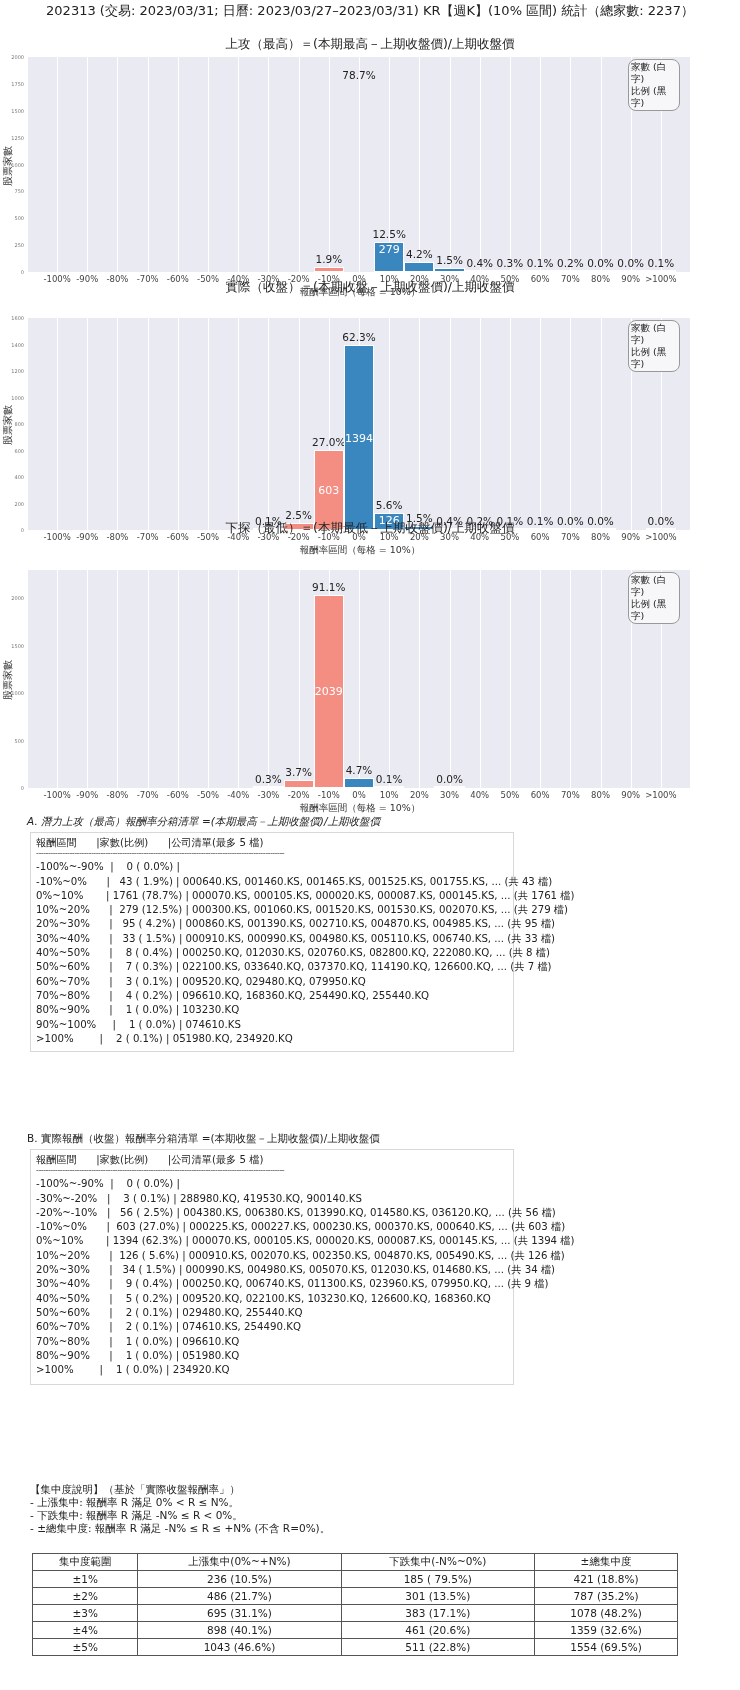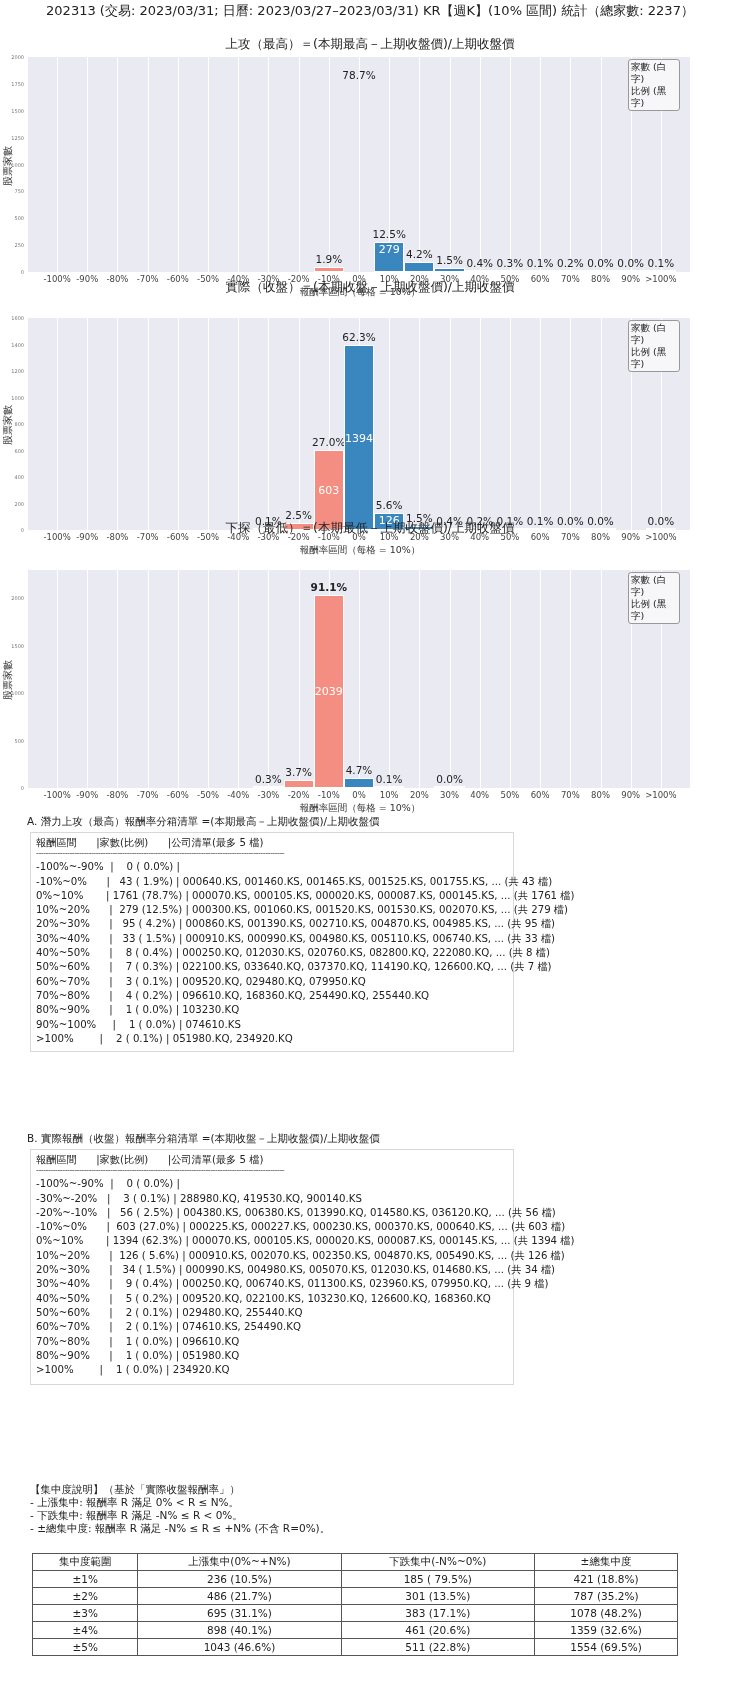--- a/index.html
+++ b/index.html
@@ -11,21 +11,21 @@
   .gridline{position:absolute;top:0;bottom:0;width:1px;background:#ffffff;}
   .bar{position:absolute;bottom:0;box-sizing:border-box;border:1px solid #ffffff;}
   .bar.pos{background:#3a86bf;}
   .bar.neg{background:#f48e82;}
   .bar-count{position:absolute;left:0;right:0;text-align:center;color:#fff;font-size:11px;}
   .bar-pct{position:absolute;width:50px;text-align:center;font-size:10.5px;color:#222;}
   .xtick{position:absolute;width:40px;text-align:center;font-size:8.5px;color:#444;}
   .ytick{position:absolute;width:22px;text-align:right;font-size:5px;color:#777;}
   .ylabel{position:absolute;left:-2px;font-size:10px;color:#333;transform:rotate(-90deg);transform-origin:center center;white-space:nowrap;width:60px;text-align:center;}
   .xlabel{position:absolute;left:0;width:740px;text-align:center;font-size:9.5px;color:#333;}
-  .legend{position:absolute;left:628px;width:52px;border:1px solid #999;border-radius:3px;background:#f7f7fa;font-size:9.5px;line-height:12px;padding:1px 2px;box-sizing:border-box;text-align:left;}
+  .legend{position:absolute;left:628px;width:52px;border:1px solid #999;border-radius:8px;background:#f7f7fa;font-size:9.5px;line-height:12px;padding:1px 2px;box-sizing:border-box;text-align:left;}
   .section-title{position:absolute;left:27px;font-size:10.5px;color:#222;}
   .listbox{position:absolute;left:30px;width:484px;border:1px solid #d8d8d8;box-sizing:border-box;padding:3px 5px;font-size:10.2px;line-height:14.3px;color:#222;white-space:pre;}
   .listrow{height:14.3px;}
   .divider{height:10px;line-height:8px;color:#555;font-size:8px;letter-spacing:-0.5px;overflow:hidden;}
   .explain{position:absolute;left:30px;top:1483px;font-size:10.5px;line-height:13px;color:#222;}
   .ctable{position:absolute;left:32px;top:1553px;width:646px;border-collapse:collapse;font-size:10.5px;}
   .ctable th,.ctable td{border:1px solid #555;text-align:center;height:16px;padding:0;font-weight:normal;}
 </style>
 </head>
 <body>
@@ -239,21 +239,21 @@
       <div class="gridline" style="left: 572.524px;"></div>
       <div class="gridline" style="left: 602.714px;"></div>
       <div class="gridline" style="left: 632.905px;"></div>
       <div class="bar neg" style="left: 225.333px; width: 30.1905px; height: 1.5px;"></div>
       <div class="bar-pct" style="left: 215.429px; bottom: 3.5px;">0.3%</div>
       <div class="bar neg" style="left: 255.524px; width: 30.1905px; height: 7.77217px;"></div>
       <div class="bar-pct" style="left: 245.619px; bottom: 9.77217px;">3.7%</div>
       <div class="bar neg" style="left: 285.714px; width: 30.1905px; height: 193.262px;">
         <div class="bar-count" style="top: 89.6309px;">2039</div>
       </div>
-      <div class="bar-pct" style="left: 275.81px; bottom: 195.262px; font-weight: bold;">91.1%</div>
+      <div class="bar-pct" style="left: 275.81px; bottom: 195.262px;">91.1%</div>
       <div class="bar pos" style="left: 315.905px; width: 30.1905px; height: 10.047px;"></div>
       <div class="bar-pct" style="left: 306px; bottom: 12.047px;">4.7%</div>
       <div class="bar pos" style="left: 346.095px; width: 30.1905px; height: 1.5px;"></div>
       <div class="bar-pct" style="left: 336.19px; bottom: 3.5px;">0.1%</div>
       <div class="bar pos" style="left: 406.476px; width: 30.1905px; height: 1.5px;"></div>
       <div class="bar-pct" style="left: 396.571px; bottom: 3.5px;">0.0%</div>
     </div>
     <div class="xtick" style="left: 37.0952px; top: 790px;">-100%</div>
     <div class="xtick" style="left: 67.2857px; top: 790px;">-90%</div>
     <div class="xtick" style="left: 97.4762px; top: 790px;">-80%</div>
@@ -281,21 +281,21 @@
     <div class="ytick" style="left: 2px; top: 642.826px;">1500</div>
     <div class="ytick" style="left: 2px; top: 595.435px;">2000</div>
     <div class="ylabel" style="left: -22px; top: 673px;">股票家數</div>
     <div class="xlabel" style="top: 802px; left: -10px;">報酬率區間（每格 = 10%）</div>
     <div class="legend" style="top: 572px;">
       <div>家數 (白字)</div>
       <div>比例 (黑字)</div>
     </div>
   </div>
 
-<div class="section-title" style="top:815px;">A. 潛力上攻（最高）報酬率分箱清單 =(本期最高－上期收盤價)/上期收盤價</div>
+<div class="section-title" style="top:815px;font-style:italic;">A. 潛力上攻（最高）報酬率分箱清單 =(本期最高－上期收盤價)/上期收盤價</div>
 <div class="listbox" style="top:832px;height:220px;"><div class="listrow">報酬區間      |家數(比例)      |公司清單(最多 5 檔)</div><div class="divider">--------------------------------------------------------------------------------------------------------</div><div class="listrow">-100%~-90%  |    0 ( 0.0%) |</div><div class="listrow">-10%~0%      |   43 ( 1.9%) | 000640.KS, 001460.KS, 001465.KS, 001525.KS, 001755.KS, ... (共 43 檔)</div><div class="listrow">0%~10%       | 1761 (78.7%) | 000070.KS, 000105.KS, 000020.KS, 000087.KS, 000145.KS, ... (共 1761 檔)</div><div class="listrow">10%~20%      |  279 (12.5%) | 000300.KS, 001060.KS, 001520.KS, 001530.KS, 002070.KS, ... (共 279 檔)</div><div class="listrow">20%~30%      |   95 ( 4.2%) | 000860.KS, 001390.KS, 002710.KS, 004870.KS, 004985.KS, ... (共 95 檔)</div><div class="listrow">30%~40%      |   33 ( 1.5%) | 000910.KS, 000990.KS, 004980.KS, 005110.KS, 006740.KS, ... (共 33 檔)</div><div class="listrow">40%~50%      |    8 ( 0.4%) | 000250.KQ, 012030.KS, 020760.KS, 082800.KQ, 222080.KQ, ... (共 8 檔)</div><div class="listrow">50%~60%      |    7 ( 0.3%) | 022100.KS, 033640.KQ, 037370.KQ, 114190.KQ, 126600.KQ, ... (共 7 檔)</div><div class="listrow">60%~70%      |    3 ( 0.1%) | 009520.KQ, 029480.KQ, 079950.KQ</div><div class="listrow">70%~80%      |    4 ( 0.2%) | 096610.KQ, 168360.KQ, 254490.KQ, 255440.KQ</div><div class="listrow">80%~90%      |    1 ( 0.0%) | 103230.KQ</div><div class="listrow">90%~100%     |    1 ( 0.0%) | 074610.KS</div><div class="listrow">&gt;100%        |    2 ( 0.1%) | 051980.KQ, 234920.KQ</div></div>
 
 <div class="section-title" style="top:1132px;">B. 實際報酬（收盤）報酬率分箱清單 =(本期收盤－上期收盤價)/上期收盤價</div>
 <div class="listbox" style="top:1149px;height:236px;"><div class="listrow">報酬區間      |家數(比例)      |公司清單(最多 5 檔)</div><div class="divider">--------------------------------------------------------------------------------------------------------</div><div class="listrow">-100%~-90%  |    0 ( 0.0%) |</div><div class="listrow">-30%~-20%   |    3 ( 0.1%) | 288980.KQ, 419530.KQ, 900140.KS</div><div class="listrow">-20%~-10%   |   56 ( 2.5%) | 004380.KS, 006380.KS, 013990.KQ, 014580.KS, 036120.KQ, ... (共 56 檔)</div><div class="listrow">-10%~0%      |  603 (27.0%) | 000225.KS, 000227.KS, 000230.KS, 000370.KS, 000640.KS, ... (共 603 檔)</div><div class="listrow">0%~10%       | 1394 (62.3%) | 000070.KS, 000105.KS, 000020.KS, 000087.KS, 000145.KS, ... (共 1394 檔)</div><div class="listrow">10%~20%      |  126 ( 5.6%) | 000910.KS, 002070.KS, 002350.KS, 004870.KS, 005490.KS, ... (共 126 檔)</div><div class="listrow">20%~30%      |   34 ( 1.5%) | 000990.KS, 004980.KS, 005070.KS, 012030.KS, 014680.KS, ... (共 34 檔)</div><div class="listrow">30%~40%      |    9 ( 0.4%) | 000250.KQ, 006740.KS, 011300.KS, 023960.KS, 079950.KQ, ... (共 9 檔)</div><div class="listrow">40%~50%      |    5 ( 0.2%) | 009520.KQ, 022100.KS, 103230.KQ, 126600.KQ, 168360.KQ</div><div class="listrow">50%~60%      |    2 ( 0.1%) | 029480.KQ, 255440.KQ</div><div class="listrow">60%~70%      |    2 ( 0.1%) | 074610.KS, 254490.KQ</div><div class="listrow">70%~80%      |    1 ( 0.0%) | 096610.KQ</div><div class="listrow">80%~90%      |    1 ( 0.0%) | 051980.KQ</div><div class="listrow">&gt;100%        |    1 ( 0.0%) | 234920.KQ</div></div>
 
 <div class="explain">
   <div>【集中度說明】（基於「實際收盤報酬率」）</div>
   <div> - 上漲集中: 報酬率 R 滿足 0% &lt; R ≤ N%。</div>
   <div> - 下跌集中: 報酬率 R 滿足 -N% ≤ R &lt; 0%。</div>
   <div> - ±總集中度: 報酬率 R 滿足 -N% ≤ R ≤ +N% (不含 R=0%)。</div>

